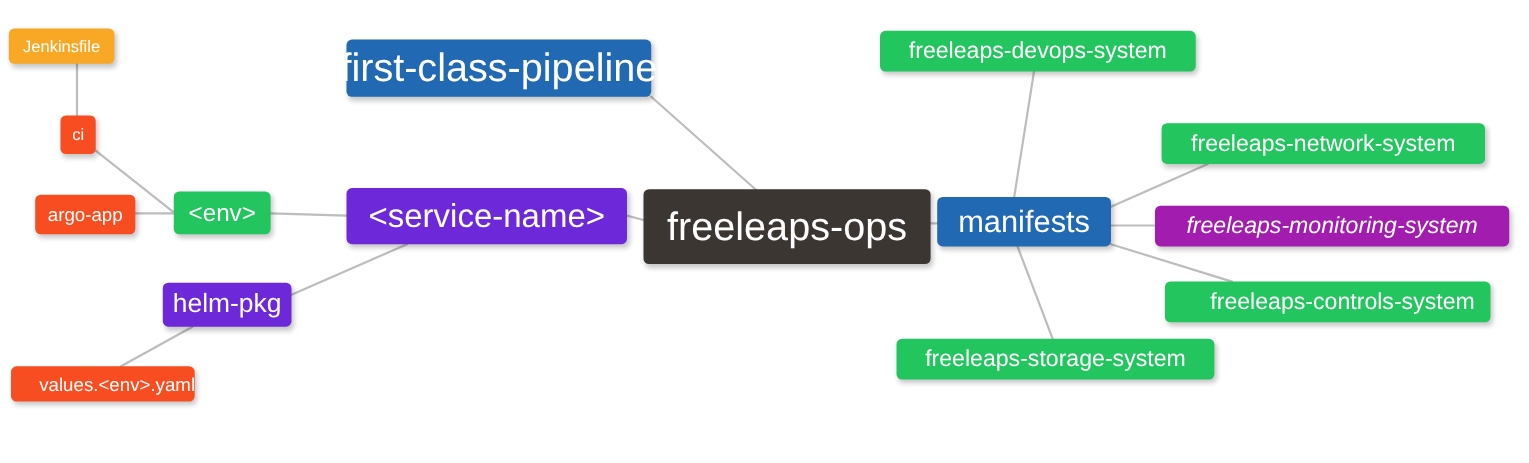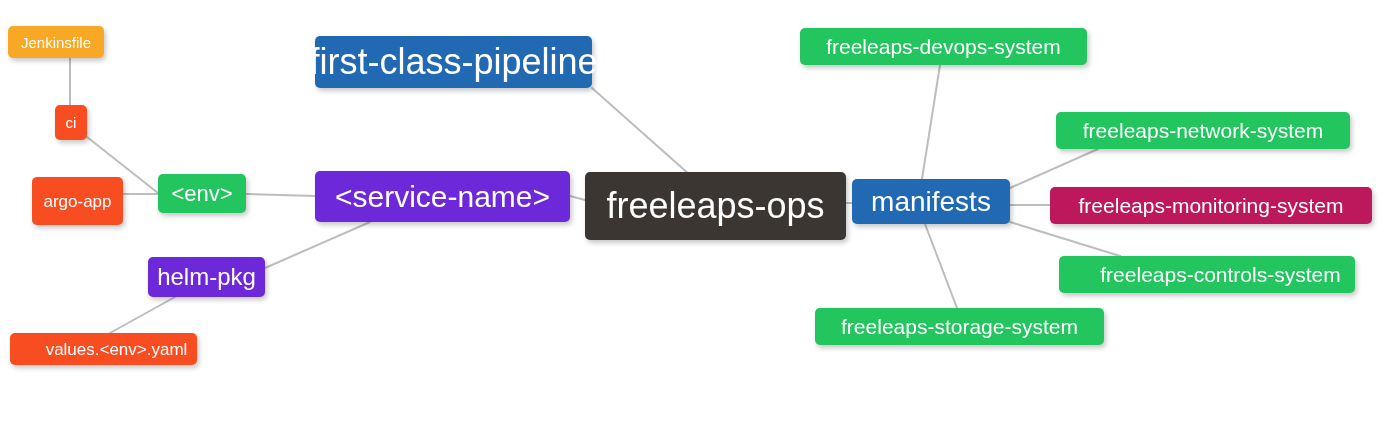--- a/index.html
+++ b/index.html
@@ -56,26 +56,26 @@
       <line x1="175" y1="297" x2="110" y2="333" stroke="#bdbdbd" stroke-width="2" stroke-linecap="round"></line>
       <line x1="846" y1="203" x2="852" y2="203" stroke="#bdbdbd" stroke-width="2" stroke-linecap="round"></line>
       <line x1="922" y1="179" x2="940" y2="65" stroke="#bdbdbd" stroke-width="2" stroke-linecap="round"></line>
       <line x1="1010" y1="188" x2="1098" y2="149" stroke="#bdbdbd" stroke-width="2" stroke-linecap="round"></line>
       <line x1="1010" y1="205" x2="1050" y2="205" stroke="#bdbdbd" stroke-width="2" stroke-linecap="round"></line>
       <line x1="1010" y1="222" x2="1120" y2="256" stroke="#bdbdbd" stroke-width="2" stroke-linecap="round"></line>
       <line x1="925" y1="224" x2="957" y2="308" stroke="#bdbdbd" stroke-width="2" stroke-linecap="round"></line>
     </svg>
 <div class="node" style="left: 8px; top: 26px; width: 96px; height: 32px; background: rgb(249, 168, 37); font-size: 15px;">Jenkinsfile</div>
     <div class="node" style="left: 55px; top: 105px; width: 32px; height: 35px; background: rgb(247, 77, 33); font-size: 15px;">ci</div>
-    <div class="node" style="left: 32px; top: 177px; width: 91px; height: 48px; background: rgb(247, 77, 33); font-size: 17px;">argo-app</div>
+    <div class="node" style="left: 32px; top: 177px; width: 91px; height: 36px; background: rgb(247, 77, 33); font-size: 17px;">argo-app</div>
     <div class="node" style="left: 158px; top: 174px; width: 88px; height: 39px; background: rgb(34, 197, 94); font-size: 22px;">&lt;env&gt;</div>
     <div class="node" style="left: 315px; top: 171px; width: 255px; height: 51px; background: #6d28d9; font-size: 30px;">&lt;service-name&gt;</div>
     <div class="node" style="left: 315px; top: 36px; width: 277px; height: 52px; background: rgb(34, 105, 179); font-size: 36px;">first-class-pipeline</div>
     <div class="node" style="left: 148px; top: 257px; width: 117px; height: 40px; background: #6d28d9; font-size: 24px;">helm-pkg</div>
-    <div class="node" style="left: 10px; top: 333px; width: 187px; height: 32px; background: rgb(247, 77, 33); font-size: 17px; padding-left: 36px;">values.&lt;env&gt;.yaml</div>
+    <div class="node" style="left: 10px; top: 333px; width: 167px; height: 32px; background: rgb(247, 77, 33); font-size: 17px; padding-left: 36px;">values.&lt;env&gt;.yaml</div>
     <div class="node" style="left: 585px; top: 172px; width: 261px; height: 68px; background: rgb(59, 54, 50); font-size: 36px;">freeleaps-ops</div>
     <div class="node" style="left: 852px; top: 179px; width: 158px; height: 45px; background: rgb(34, 105, 179); font-size: 28px;">manifests</div>
     <div class="node" style="left: 800px; top: 28px; width: 287px; height: 37px; background: rgb(34, 197, 94); font-size: 21px;">freeleaps-devops-system</div>
     <div class="node" style="left: 1056px; top: 112px; width: 294px; height: 37px; background: rgb(34, 197, 94); font-size: 21px;">freeleaps-network-system</div>
-    <div class="node" style="left: 1050px; top: 187px; width: 322px; height: 37px; background: #be185d; font-size: 21px;">freeleaps-monitoring-system</div>
+    <div class="node" style="left: 1050px; top: 187px; width: 322px; height: 37px; background: #a21caf; font-size: 21px; font-style: italic;">freeleaps-monitoring-system</div>
     <div class="node" style="left: 1059px; top: 256px; width: 296px; height: 37px; background: rgb(34, 197, 94); font-size: 21px; padding-left: 37px;">freeleaps-controls-system</div>
     <div class="node" style="left: 815px; top: 308px; width: 289px; height: 37px; background: rgb(34, 197, 94); font-size: 21px;">freeleaps-storage-system</div>
   </div>
 
 </body></html>

